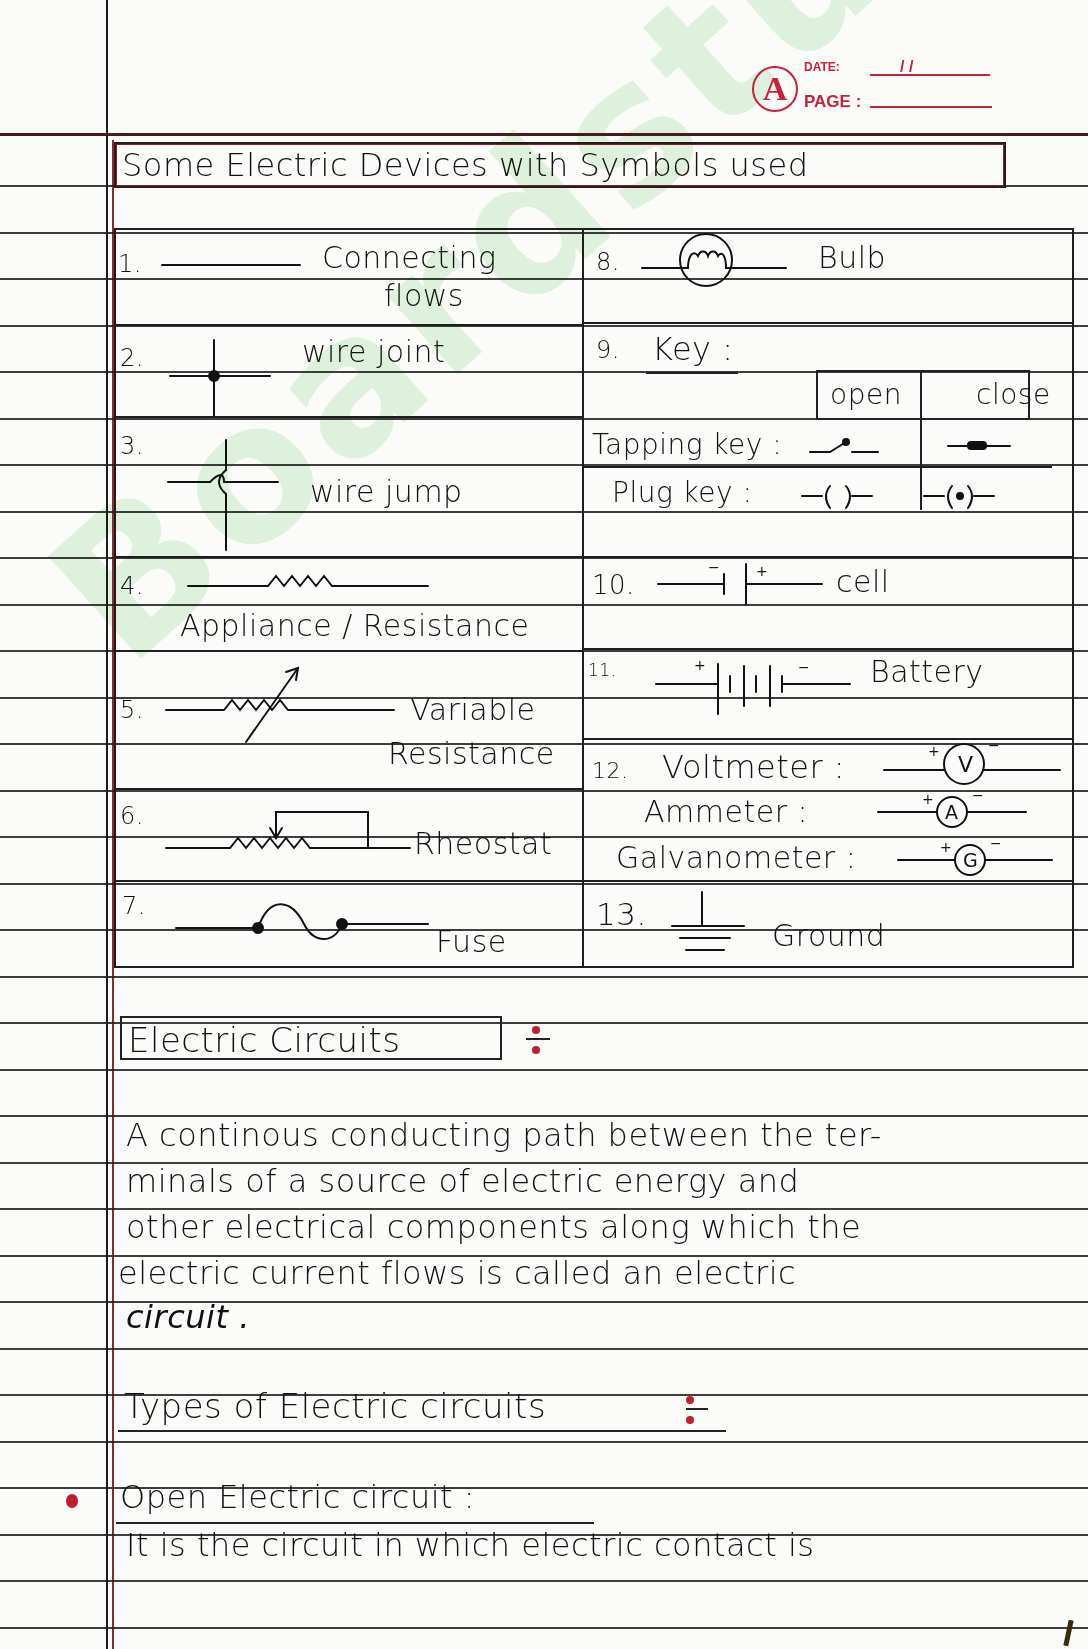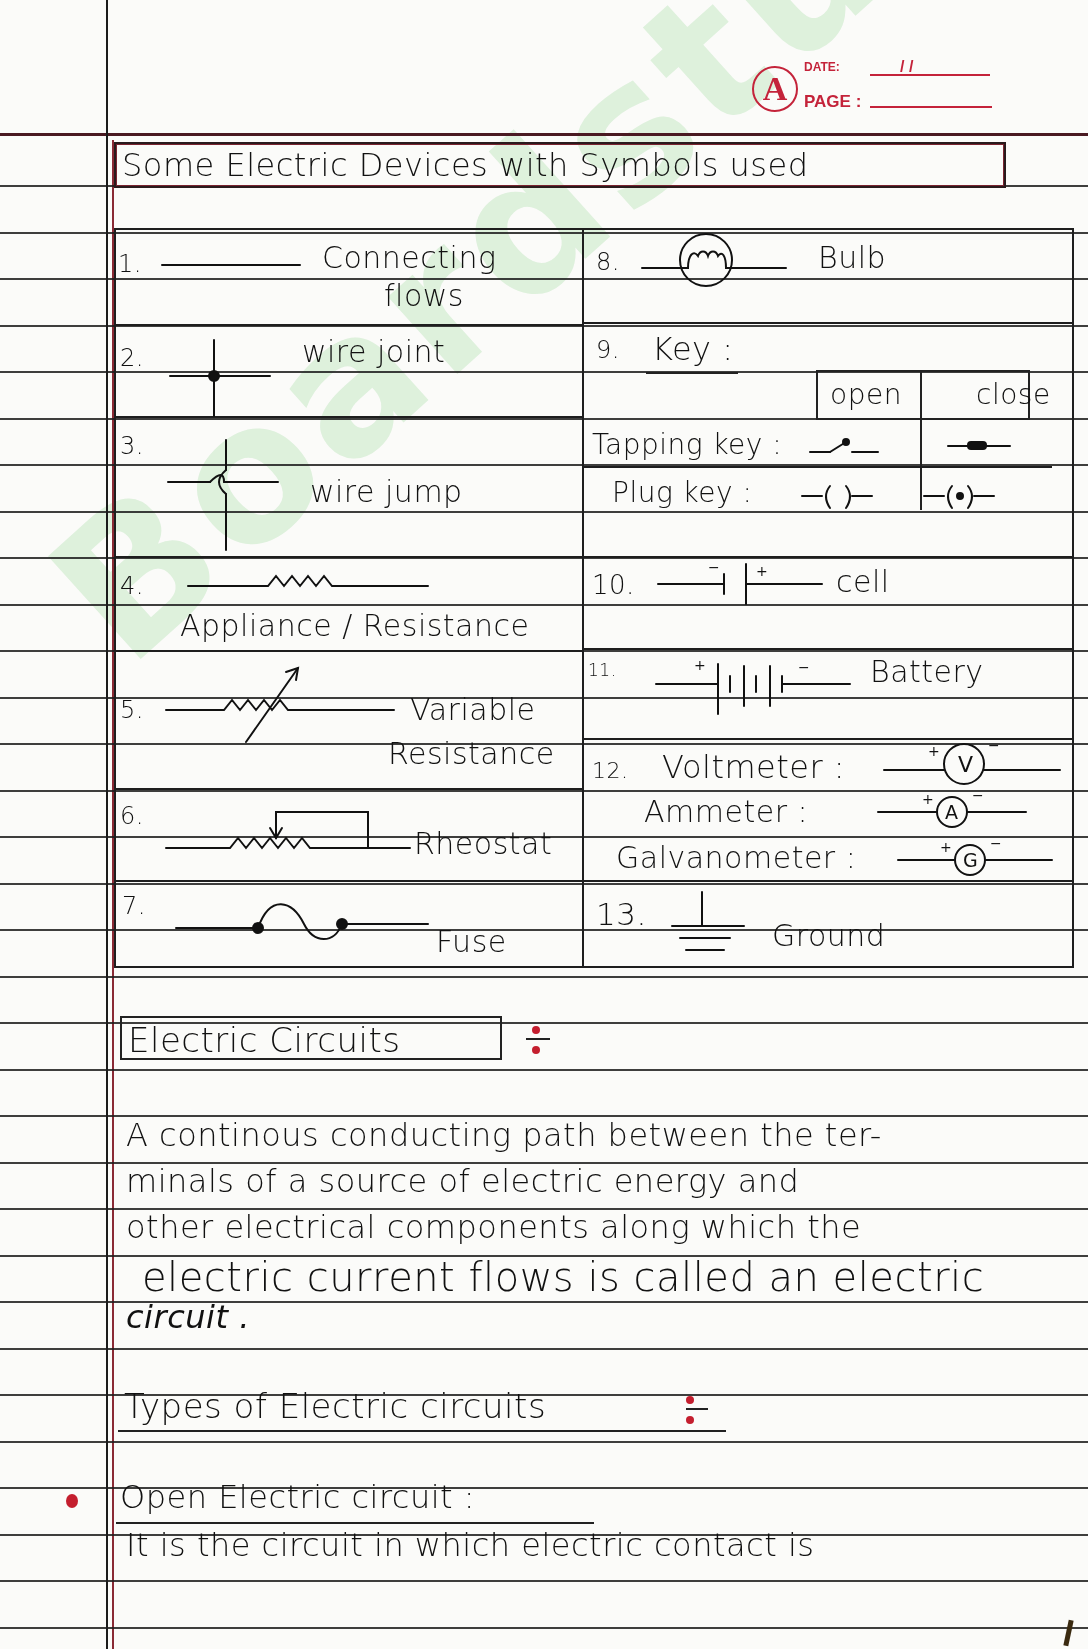--- a/index.html
+++ b/index.html
@@ -301,21 +301,21 @@
 
   <div class="box ec-box"></div>
   <div class="hw" style="left:128px;top:1020px;font-size:34px;">Electric Circuits</div>
   <div class="red-dot" style="left:532px;top:1026px;"></div>
   <div class="dash" style="left:526px;top:1038px;width:24px;"></div>
   <div class="red-dot" style="left:532px;top:1046px;"></div>
 
   <div class="hw" style="left:126px;top:1116px;font-size:32px;">A continous conducting path between the ter-</div>
   <div class="hw" style="left:126px;top:1162px;font-size:32px;">minals of a source of electric energy and</div>
   <div class="hw" style="left:126px;top:1208px;font-size:32px;">other electrical components along which the</div>
-  <div class="hw" style="left:142px;top:1254px;font-size:40px;">electric current flows is called an electric</div>
+  <div class="hw" style="left:118px;top:1254px;font-size:32px;">electric current flows is called an electric</div>
   <div class="hw" style="left:126px;top:1298px;font-size:32px;font-style:italic;">circuit .</div>
 
   <div class="hw" style="left:124px;top:1386px;font-size:34px;">Types of Electric circuits</div>
   <div class="underline" style="left:118px;top:1430px;width:608px;"></div>
   <div class="red-dot" style="left:686px;top:1396px;"></div>
   <div class="dash" style="left:686px;top:1408px;width:22px;"></div>
   <div class="red-dot" style="left:686px;top:1416px;"></div>
 
   <div class="bullet"></div>
   <div class="hw" style="left:120px;top:1478px;font-size:32px;">Open Electric circuit :</div>

